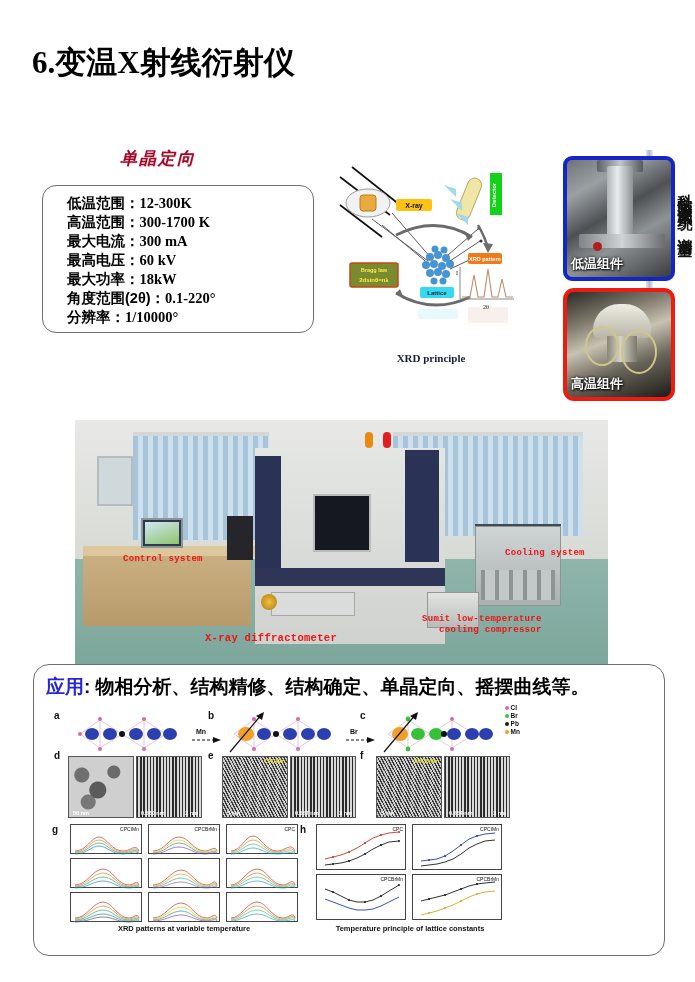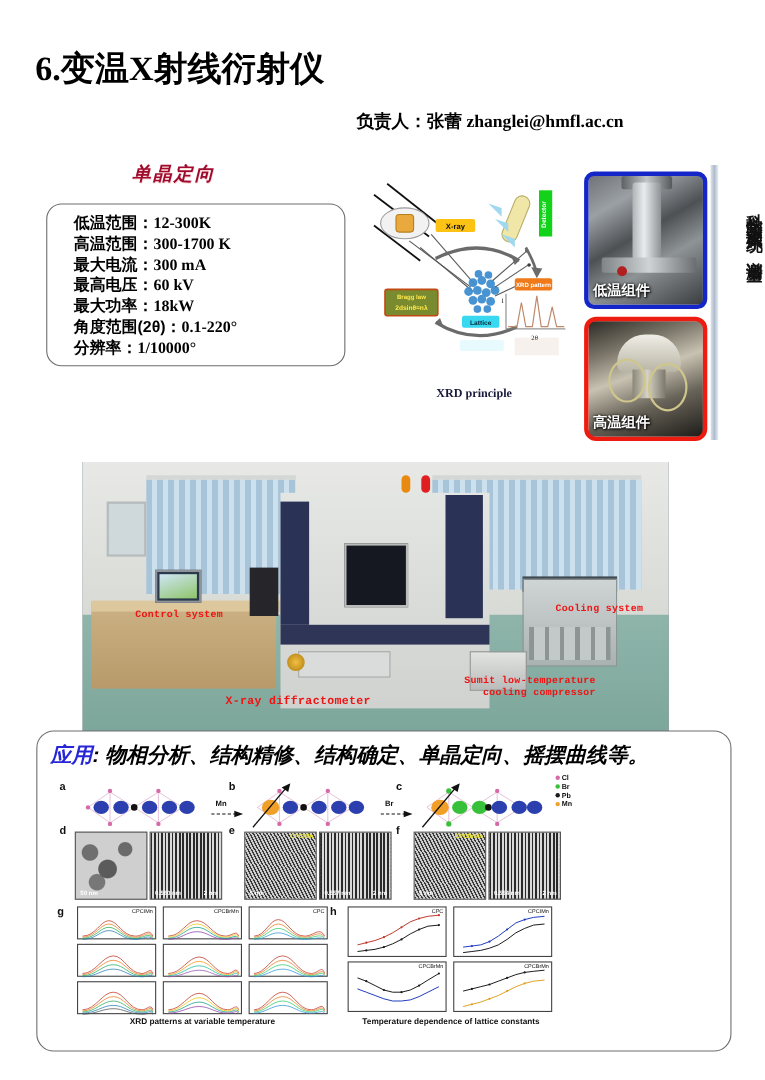--- a/index.html
+++ b/index.html
@@ -53,21 +53,21 @@
   }
   .xrd-fig svg { display:block; }
   .xrd-caption {
     position:absolute; left:338px; top:352px; width:186px;
     text-align:center;
     font-family:"Liberation Serif", serif;
     font-size:11px; font-weight:bold; color:#1a1a3c;
   }
 
   
-  .photo-card { position:absolute; overflow:hidden; }
+  .photo-card { position:absolute; overflow:hidden;margin-left:32px; }
   .photo-lowT {
     left:531px; top:156px; width:112px; height:125px;
     border:4px solid #1426c8; border-radius:9px;
     background:linear-gradient(150deg,#6f7377 0%, #9ba0a4 22%, #4d5154 45%, #8e9396 65%, #3a3d40 100%);
   }
   .photo-highT {
     left:531px; top:288px; width:112px; height:113px;
     border:4px solid #ee1c10; border-radius:11px;
     background:linear-gradient(160deg,#2b2a26 0%, #7c776a 25%, #c8c2b2 45%, #6a655a 68%, #1d1c18 100%);
   }
@@ -167,21 +167,21 @@
   .lbl-comp { left:347px; top:194px; line-height:11px;text-align:right; }
 
   
   .app-box {
     position:absolute; left:33px; top:664px; width:632px; height:292px;
     border:1.3px solid #6e6e6e; border-radius:16px; background:#fff;
   }
   .app-head {
     position:absolute; left:46px; top:674px;
     font-family:"Liberation Sans", sans-serif;
-    font-size:19px; font-weight:bold; color:#000; white-space:nowrap;font-style:italic;
+    font-size:19px; font-weight:bold; color:#000; white-space:nowrap;
   }
   .app-head .kw { color:#2626d6; }
 
   .fig-caption-right {
     position:absolute; left:529px; top:763px; width:132px;
     font-family:"Liberation Serif", serif;
     font-size:11.5px; color:#111; line-height:14.5px;
   }
 
   
@@ -220,21 +220,20 @@
     position:absolute; font-family:"Liberation Sans", sans-serif;
     font-size:7.5px; font-weight:bold; color:#111; text-align:center;
   }
 </style>
 </head>
 <body>
 
 <div class="slide">
 
   <div class="title">6.变温X射线衍射仪</div>
-  <div class="owner">负责人：张蕾 zhanglei@hmfl.ac.cn</div>
 
   <div class="sysparam-title">单晶定向</div>
 
   <div class="param-box">
     <div class="param-row">
       <span class="k">低温范围</span><span>：</span><span>12-300K</span>
     </div>
     <div class="param-row">
       <span class="k">高温范围</span><span>：</span><span>300-1700 K</span>
     </div>
@@ -705,16 +704,16 @@
           </g>
         <g fill="#e0a020">
             <circle cx="16" cy="38" r="1"></circle>
             <circle cx="32" cy="33" r="1"></circle>
             <circle cx="48" cy="26" r="1"></circle>
             <circle cx="64" cy="19" r="1"></circle>
           </g>
       </svg>
     </div>
 
-    <div class="axis-cap" style="left:262px;top:224px;width:200px;">Temperature dependence of lattice constants</div>
+    <div class="axis-cap" style="left:262px;top:224px;width:200px;">Temperature principle of lattice constants</div>
   </div>
 
 </div>
 
 </body></html>

